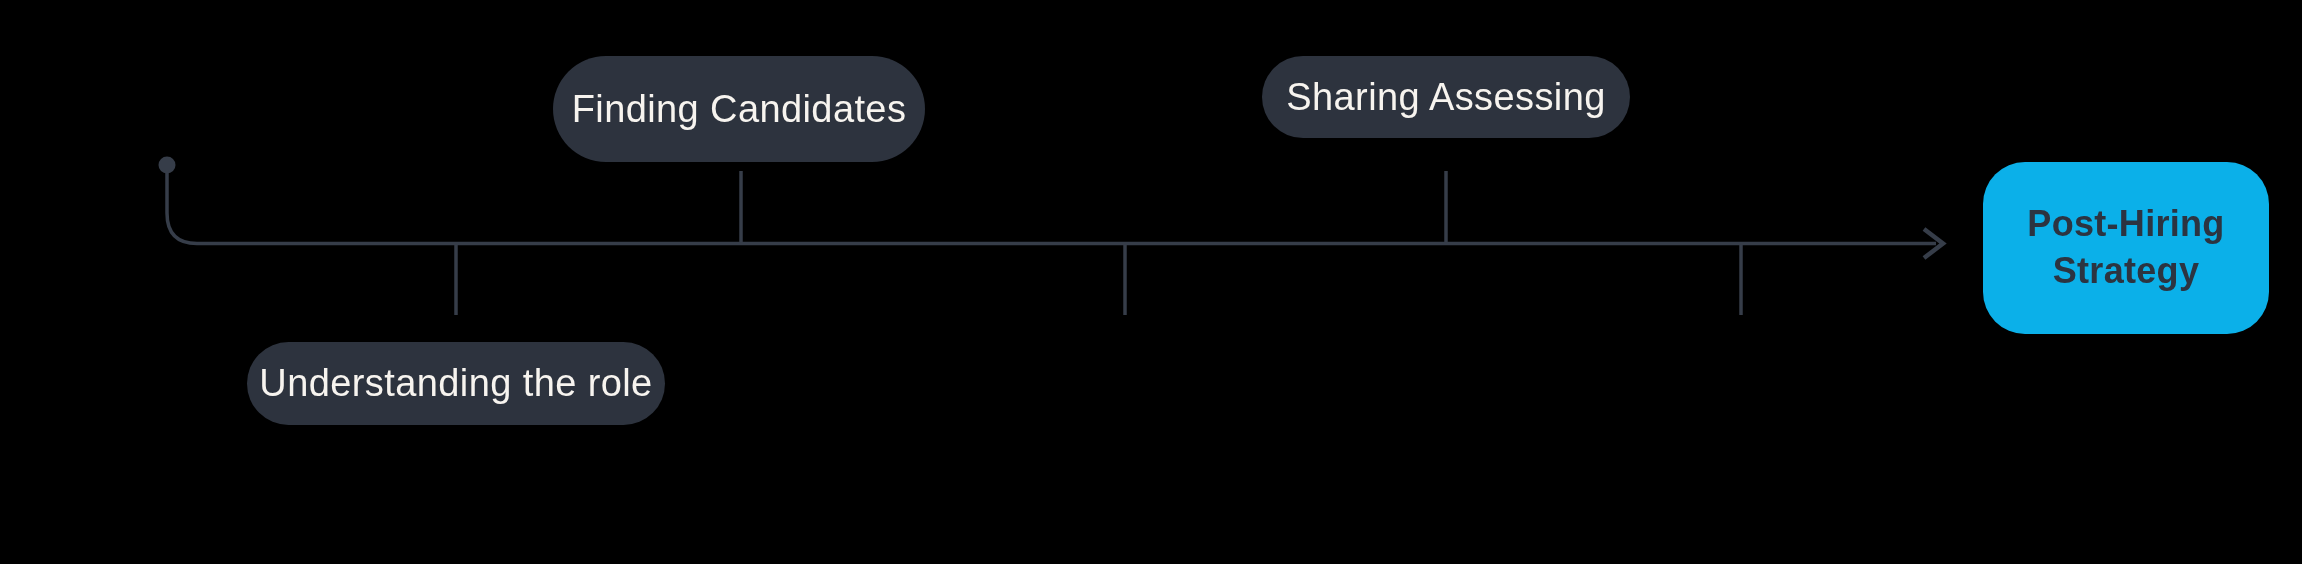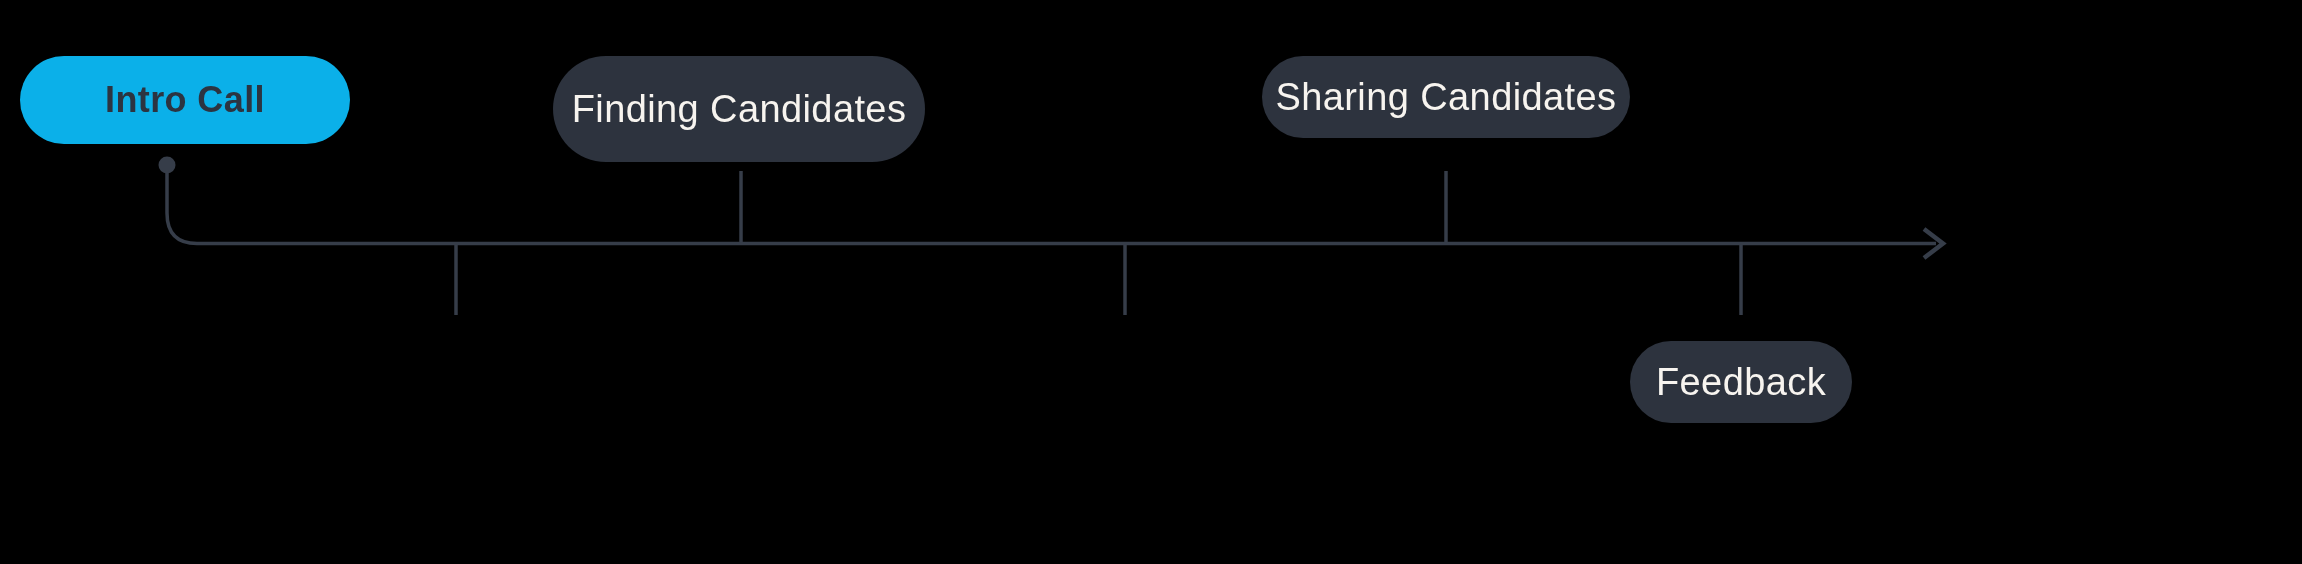--- a/index.html
+++ b/index.html
@@ -63,32 +63,33 @@
     <circle cx="167" cy="165" r="8.5"></circle>
     <path d="M167 170 L167 213 Q167 243.5 197 243.5 L1936 243.5" stroke-width="3.5"></path>
     <path d="M1924 229 L1943 243.5 L1924 258" stroke-width="4.5" stroke-linejoin="miter"></path>
     <line x1="741" y1="171" x2="741" y2="242" stroke-width="3.5"></line>
     <line x1="1446" y1="171" x2="1446" y2="242" stroke-width="3.5"></line>
     <line x1="456" y1="245" x2="456" y2="315" stroke-width="3.5"></line>
     <line x1="1125" y1="245" x2="1125" y2="315" stroke-width="3.5"></line>
     <line x1="1741" y1="245" x2="1741" y2="315" stroke-width="3.5"></line>
   </svg>
 
-  <div class="pill accent" style="left:20px; top:56px; width:330px; height:88px;">
-    <span>Intro Call</span>
-  </div>
 
   <div class="pill" style="left:553px; top:56px; width:372px; height:106px;">
     <span>Finding Candidates</span>
   </div>
 
   <div class="pill" style="left:1262px; top:56px; width:368px; height:82px;">
-    <span>Sharing Candidates</span>
+    <span>Sharing Assessing</span>
+  </div>
+
+  <div class="pill" style="left:247px; top:342px; width:418px; height:83px;">
+    <span>Understanding the role</span>
   </div>
 
 
 
-  <div class="pill" style="left:1630px; top:341px; width:222px; height:82px;">
-    <span>Feedback</span>
+  <div class="endbox" style="left:1983px; top:162px; width:286px; height:172px;">
+    <span>Post-Hiring
+Strategy</span>
   </div>
-
 
 </div>
 
 </body></html>

